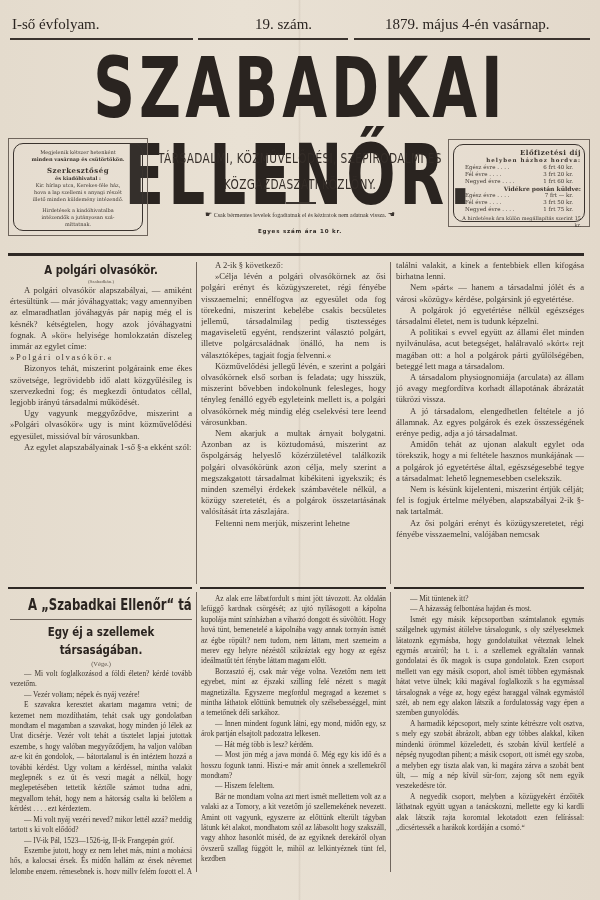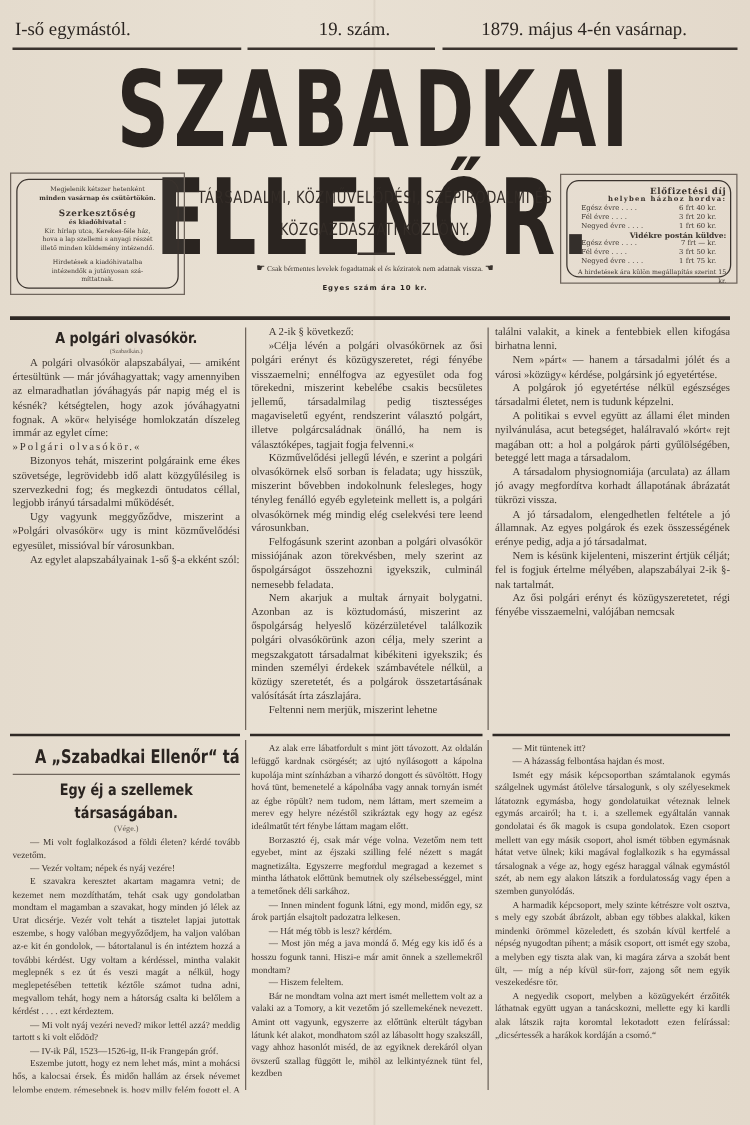--- a/index.html
+++ b/index.html
@@ -99,21 +99,21 @@
   .small { font-size: 7.4px; line-height: 10.4px; color: #3a322c; }
   .dash-rule { height: 1px; background: #6f655c; margin: 3px 0; }
 </style>
 </head>
 <body>
 
 <div class="page">
   <div class="fold"></div>
 
   <div class="topline">
-    <span class="cell c1">I-ső egymástól.</span>
+    <span class="cell c1">I-ső évfolyam.</span>
     <span class="cell c2">19. szám.</span>
     <span class="cell c3">1879. május 4-én vasárnap.</span>
     <div class="rule r1"></div>
     <div class="rule r2"></div>
     <div class="rule r3"></div>
   </div>
 
   <div class="title">SZABADKAI ELLENŐR.</div>
 
   <div class="box box-left">
@@ -190,32 +190,32 @@
     <p class="center spaced">»Polgári olvasókör.«</p>
     <p>Bizonyos tehát, miszerint polgáraink eme ékes szövetsége, legrövidebb idő alatt közgyűlésileg is szervezkedni fog; és megkezdi öntudatos céllal, legjobb irányú társadalmi működését.</p>
     <p>Ugy vagyunk meggyőződve, miszerint a »Polgári olvasókör« ugy is mint közművelődési egyesület, missióval bír városunkban.</p>
     <p>Az egylet alapszabályainak 1-ső §-a ekként szól:</p>
   </div>
 
   <div class="col" style="left:201px;top:260px;width:185px;height:324px">
     <p>A 2-ik § következő:</p>
     <p>»Célja lévén a polgári olvasókörnek az ősi polgári erényt és közügyszeretet, régi fényébe visszaemelni; ennélfogva az egyesület oda fog törekedni, miszerint kebelébe csakis becsületes jellemű, társadalmilag pedig tisztességes magaviseletű egyént, rendszerint választó polgárt, illetve polgárcsaládnak önálló, ha nem is választóképes, tagjait fogja felvenni.«</p>
     <p>Közművelődési jellegű lévén, e szerint a polgári olvasókörnek első sorban is feladata; ugy hisszük, miszerint bővebben indokolnunk felesleges, hogy tényleg fenálló egyéb egyleteink mellett is, a polgári olvasókörnek még mindig elég cselekvési tere leend városunkban.</p>
-    <p>Felfogásunk szerint azonban a polgári olvasókör missiójának azon törekvésben, mely szerint az őspolgárságot összehozni igyekszik, culminál nemesebb feladata.</p>
     <p>Nem akarjuk a multak árnyait bolygatni. Azonban az is köztudomású, miszerint az őspolgárság helyeslő közérzületével találkozik polgári olvasókörünk azon célja, mely szerint a megszakgatott társadalmat kibékiteni igyekszik; és minden személyi érdekek számbavétele nélkül, a közügy szeretetét, és a polgárok összetartásának valósítását írta zászlajára.</p>
     <p>Feltenni nem merjük, miszerint lehetne</p>
   </div>
 
   <div class="col" style="left:396px;top:260px;width:188px;height:324px">
     <p class="noind">találni valakit, a kinek a fentebbiek ellen kifogása birhatna lenni.</p>
     <p>Nem »párt« — hanem a társadalmi jólét és a városi »közügy« kérdése, polgársink jó egyetértése.</p>
     <p>A polgárok jó egyetértése nélkül egészséges társadalmi életet, nem is tudunk képzelni.</p>
     <p>A politikai s evvel együtt az állami élet minden nyilvánulása, acut betegséget, halálravaló »kórt« rejt magában ott: a hol a polgárok párti gyűlölségében, beteggé lett maga a társadalom.</p>
     <p>A társadalom physiognomiája (arculata) az állam jó avagy megfordítva korhadt állapotának ábrázatát tükrözi vissza.</p>
     <p>A jó társadalom, elengedhetlen feltétele a jó államnak. Az egyes polgárok és ezek összességének erénye pedig, adja a jó társadalmat.</p>
+    <p>Amidőn tehát az ujonan alakult egylet oda törekszik, hogy a mi feltétele hasznos munkájának — a polgárok jó egyetértése által, egészségesebbé tegye a társadalmat: lehető legnemesebben cselekszik.</p>
     <p>Nem is késünk kijelenteni, miszerint értjük célját; fel is fogjuk értelme mélyében, alapszabályai 2-ik §-nak tartalmát.</p>
     <p>Az ősi polgári erényt és közügyszeretetet, régi fényébe visszaemelni, valójában nemcsak</p>
   </div>
 
   <div class="thick-rule" style="top:587px;left:8px;width:184px;height:2px"></div>
   <div class="thick-rule" style="top:587px;left:200px;width:186px;height:2px"></div>
   <div class="thick-rule" style="top:587px;left:394px;width:190px;height:2px"></div>
 
   <div class="col-divider" style="left:196px;top:592px;height:280px"></div>
   <div class="col-divider" style="left:390px;top:592px;height:280px"></div>

